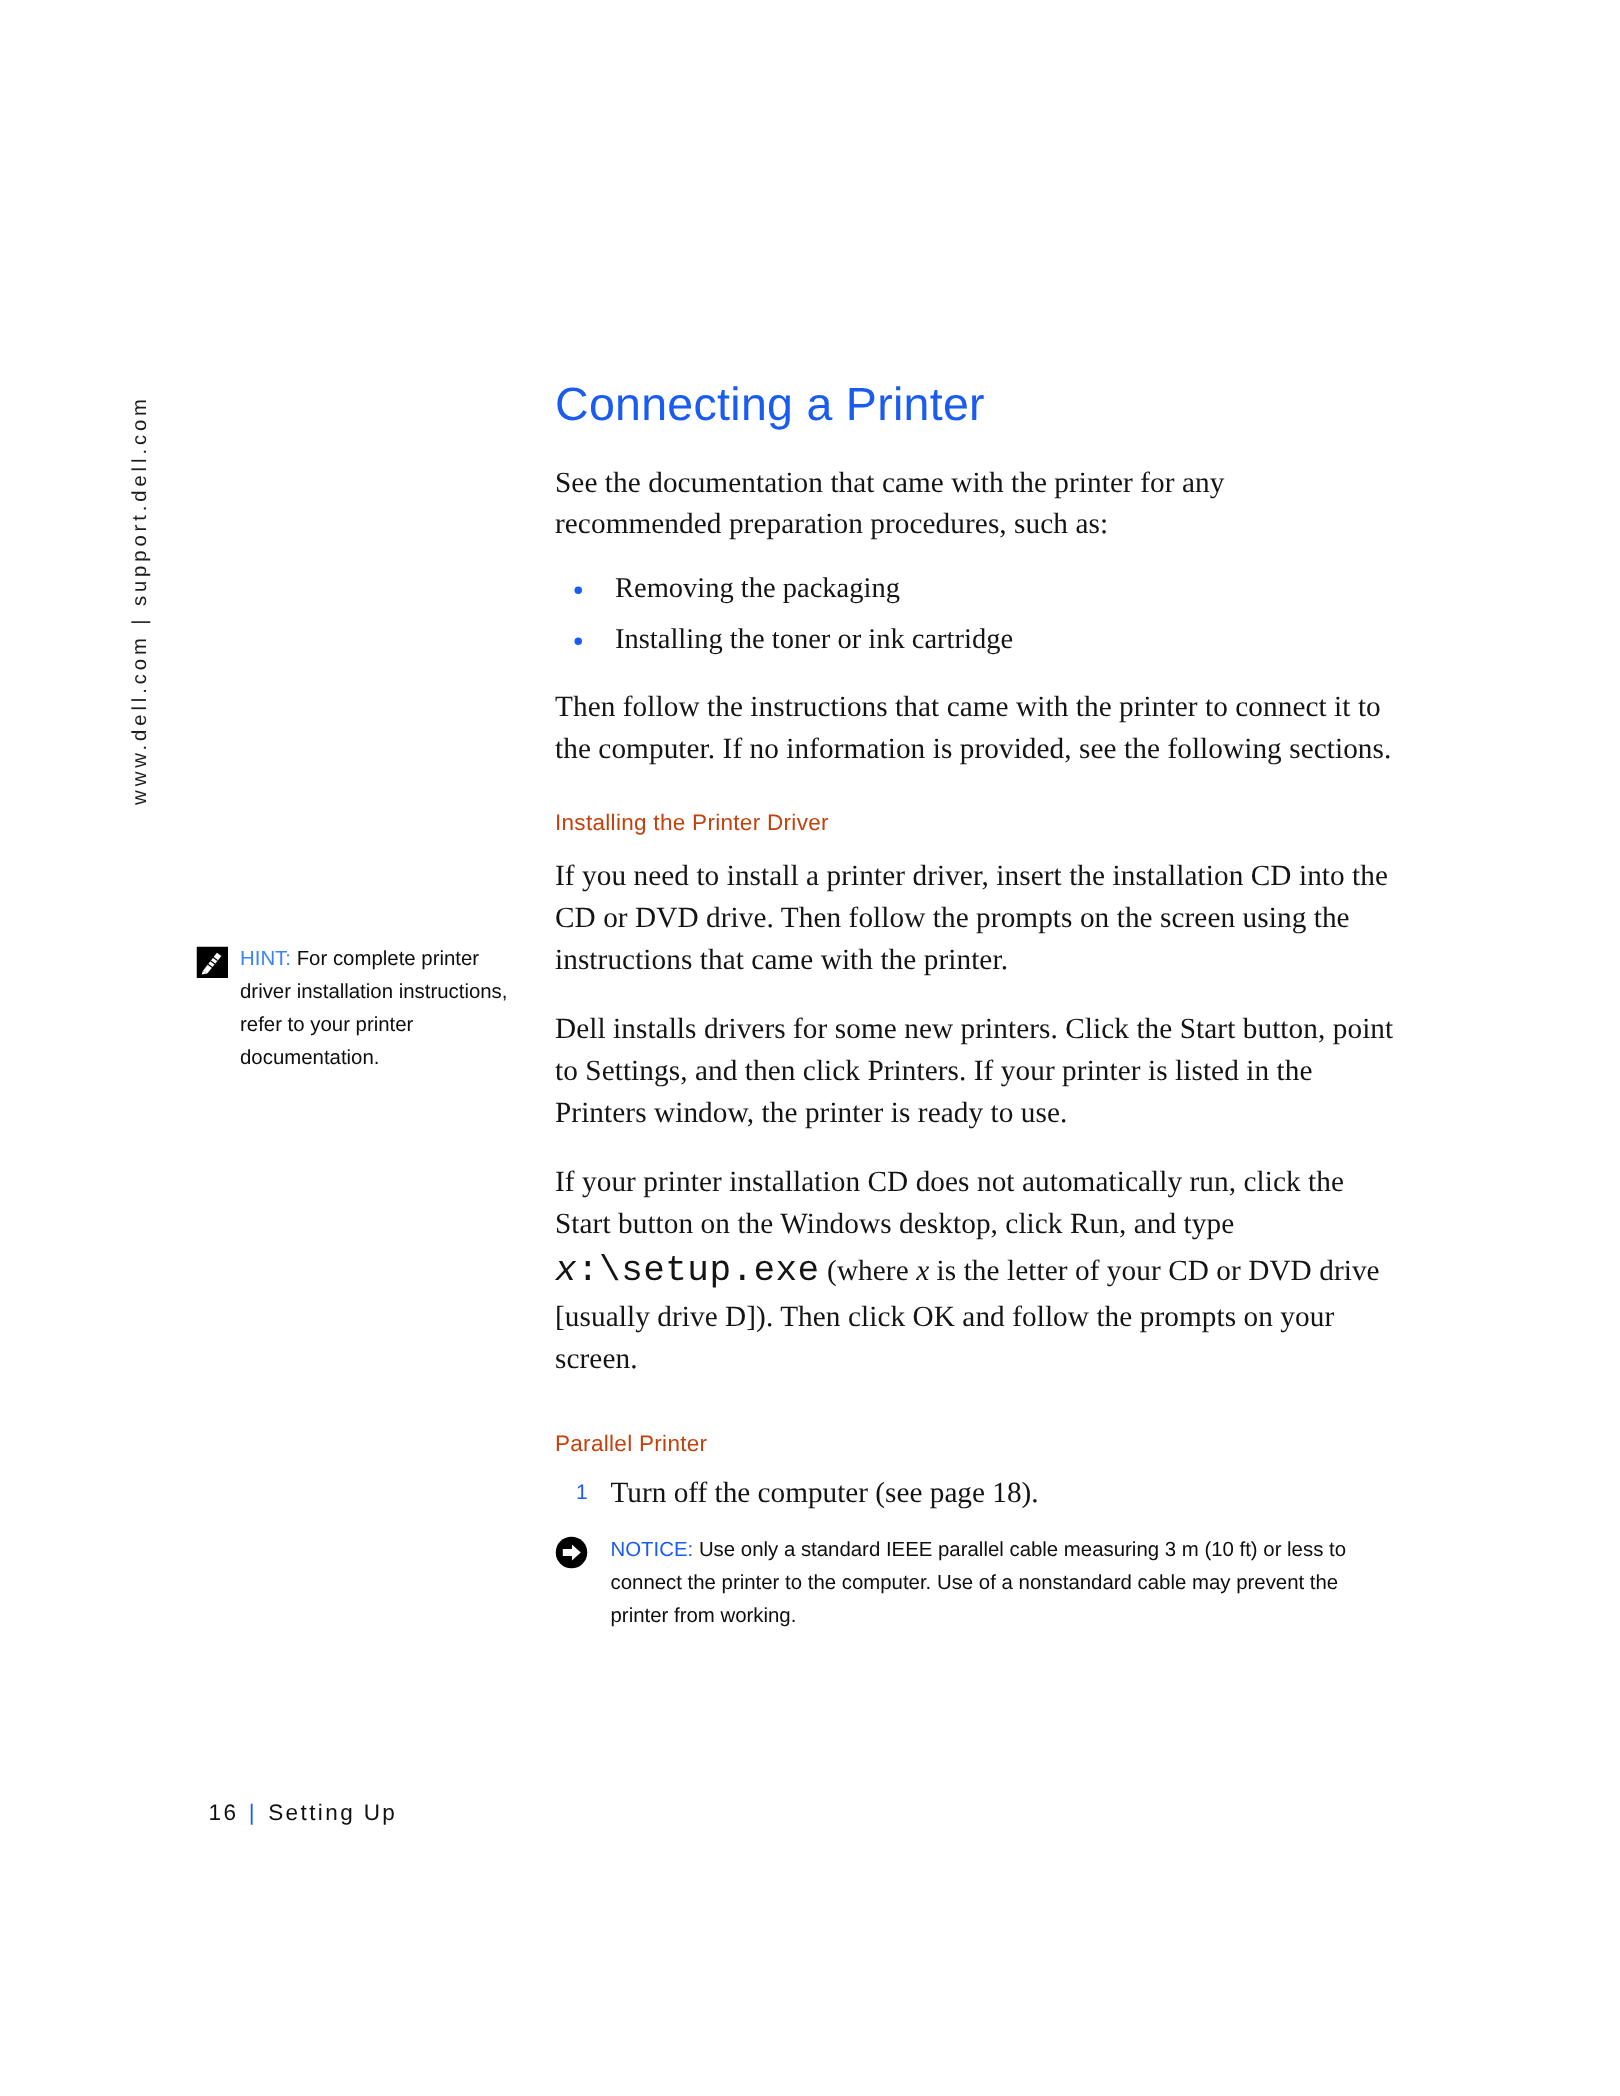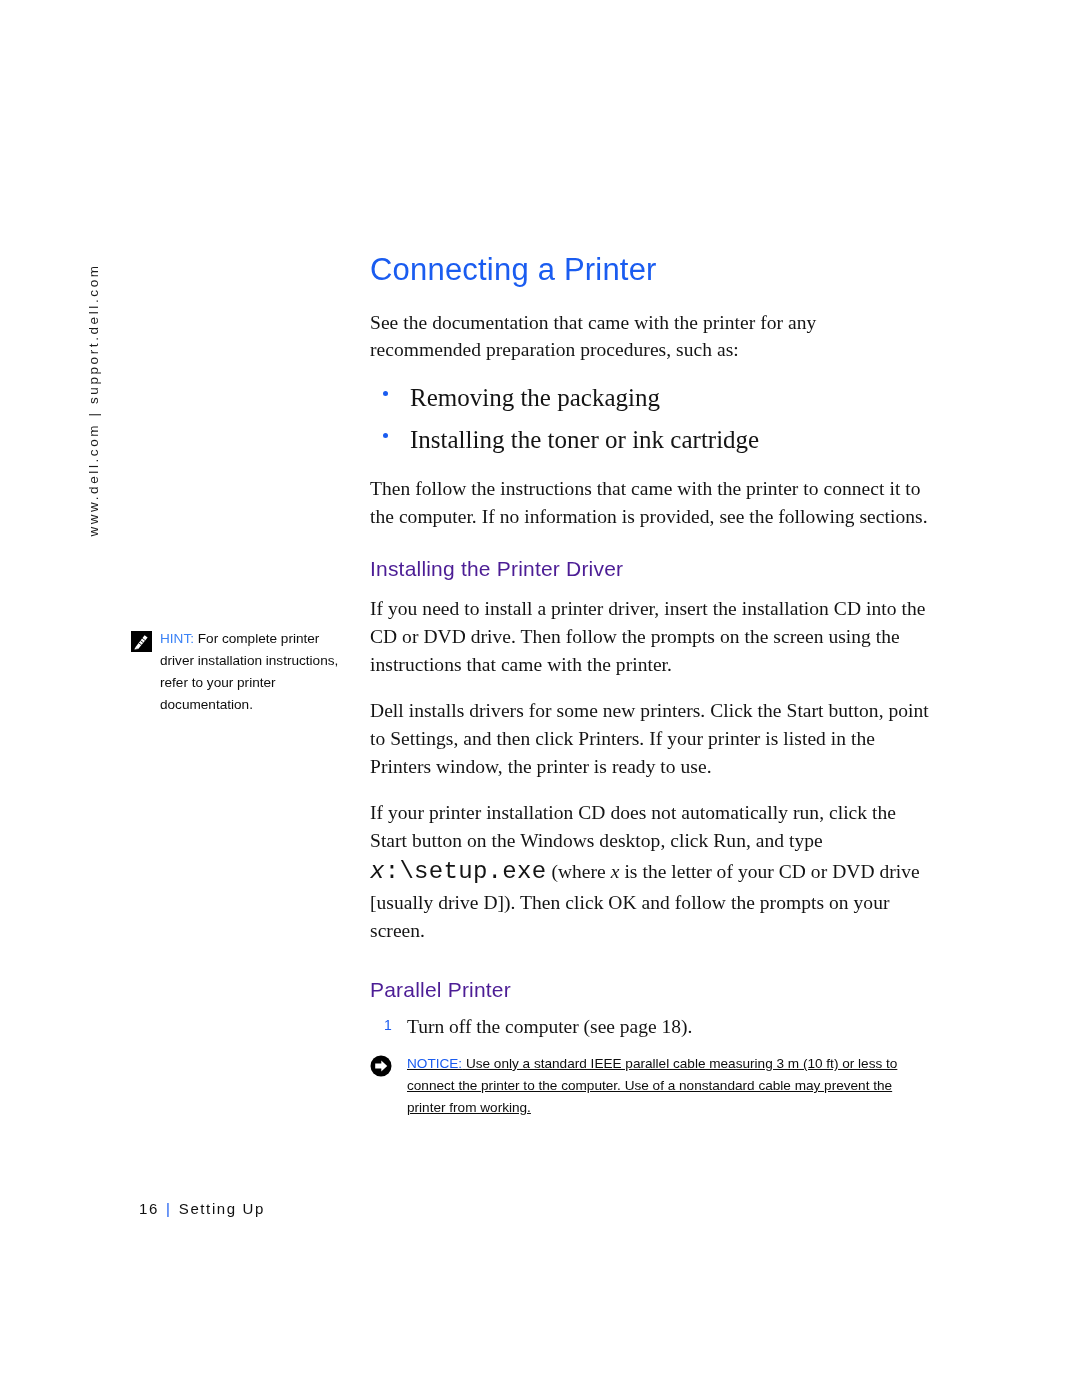--- a/index.html
+++ b/index.html
@@ -71,41 +71,41 @@
   p.body.tight { margin-bottom: 16px; }
 
   ul.bullets {
     margin: 0 0 17px 0;
     padding: 0;
     list-style: none;
   }
   ul.bullets li {
     position: relative;
     padding-left: 40px;
-    font-size: 25px;
+    font-size: 19px;
     line-height: 1.42;
     color: #141414;
     margin-bottom: 7px;
   }
   ul.bullets li .dot {
     position: absolute;
     left: 13px;
     top: 11px;
     width: 5px;
     height: 5px;
     border-radius: 50%;
     background: #1a5cf0;
   }
 
   h2.section-head {
     margin: 27px 0 14px 0;
     font-family: "Liberation Sans", "DejaVu Sans", sans-serif;
-    font-size: 21px;
+    font-size: 15px;
     font-weight: normal;
-    color: #4c1d95;
+    color: #c2410c;
     letter-spacing: 0.2px;
   }
   h2.section-head.second { margin-top: 34px; margin-bottom: 11px; }
 
   .code {
     font-family: Liberation Mono, monospace;
     font-size: 24px;
     letter-spacing: 0.3px;
   }
   .code .var { font-style: italic; }
@@ -137,21 +137,20 @@
   .notice {
     position: relative;
     padding-left: 37px;
     margin-top: 8px;
   }
   .notice .notice-body {
     font-family: "Liberation Sans", "DejaVu Sans", sans-serif;
     font-size: 13.6px;
     line-height: 1.63;
     color: #0d0d0d;
-    text-decoration: underline;
   }
   .notice .notice-label {
     color: #1a5cf0;
   }
   .notice-icon {
     position: absolute;
     left: 0px;
     top: 2px;
     width: 22px;
     height: 22px;

